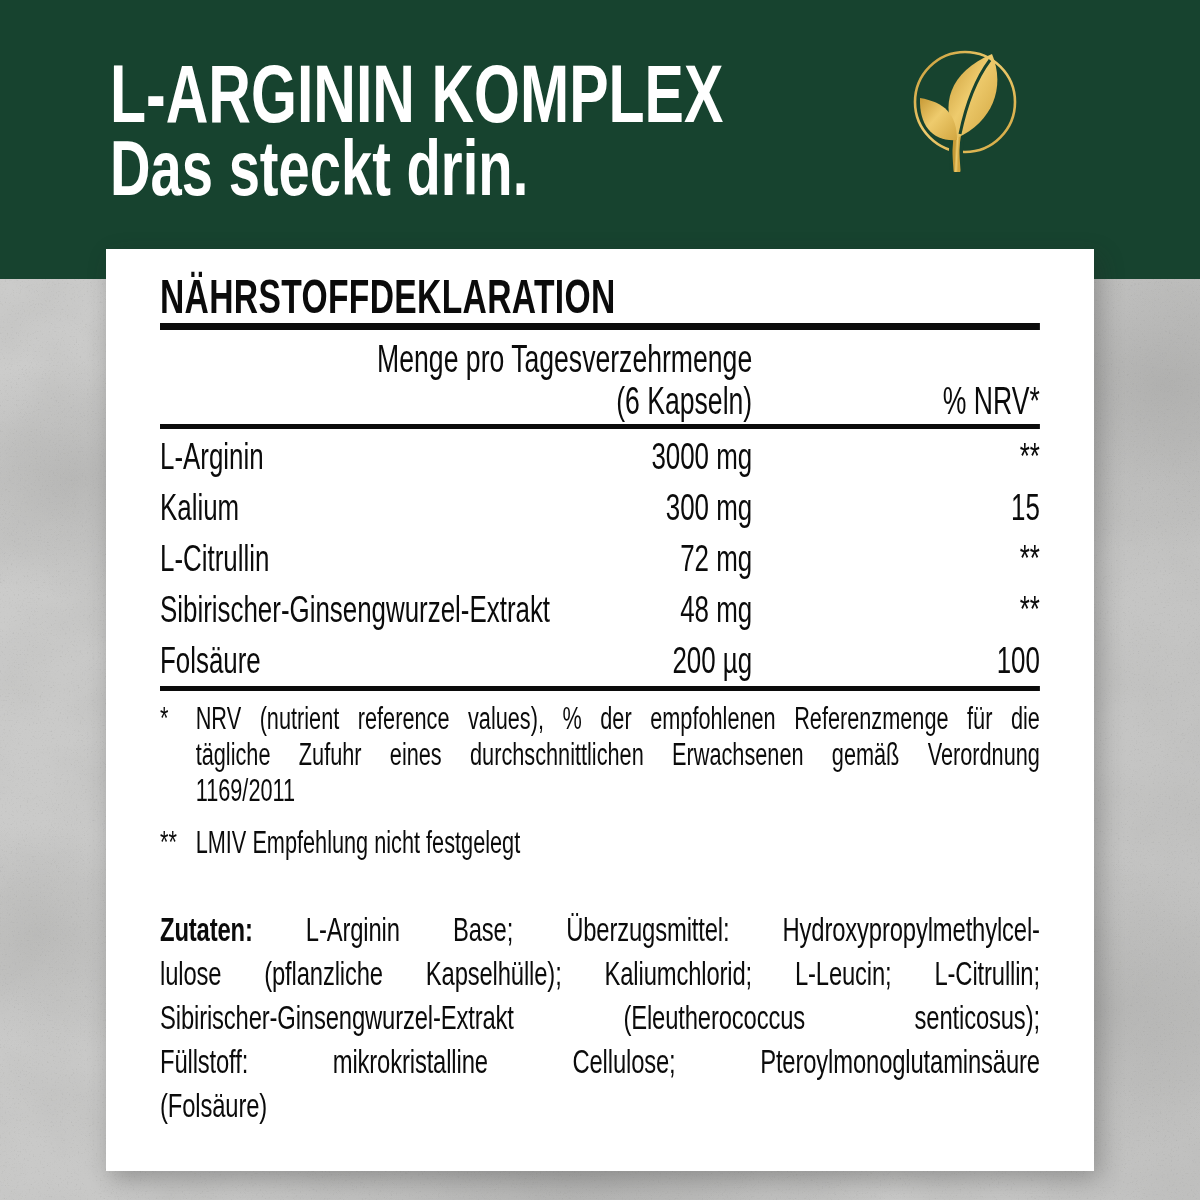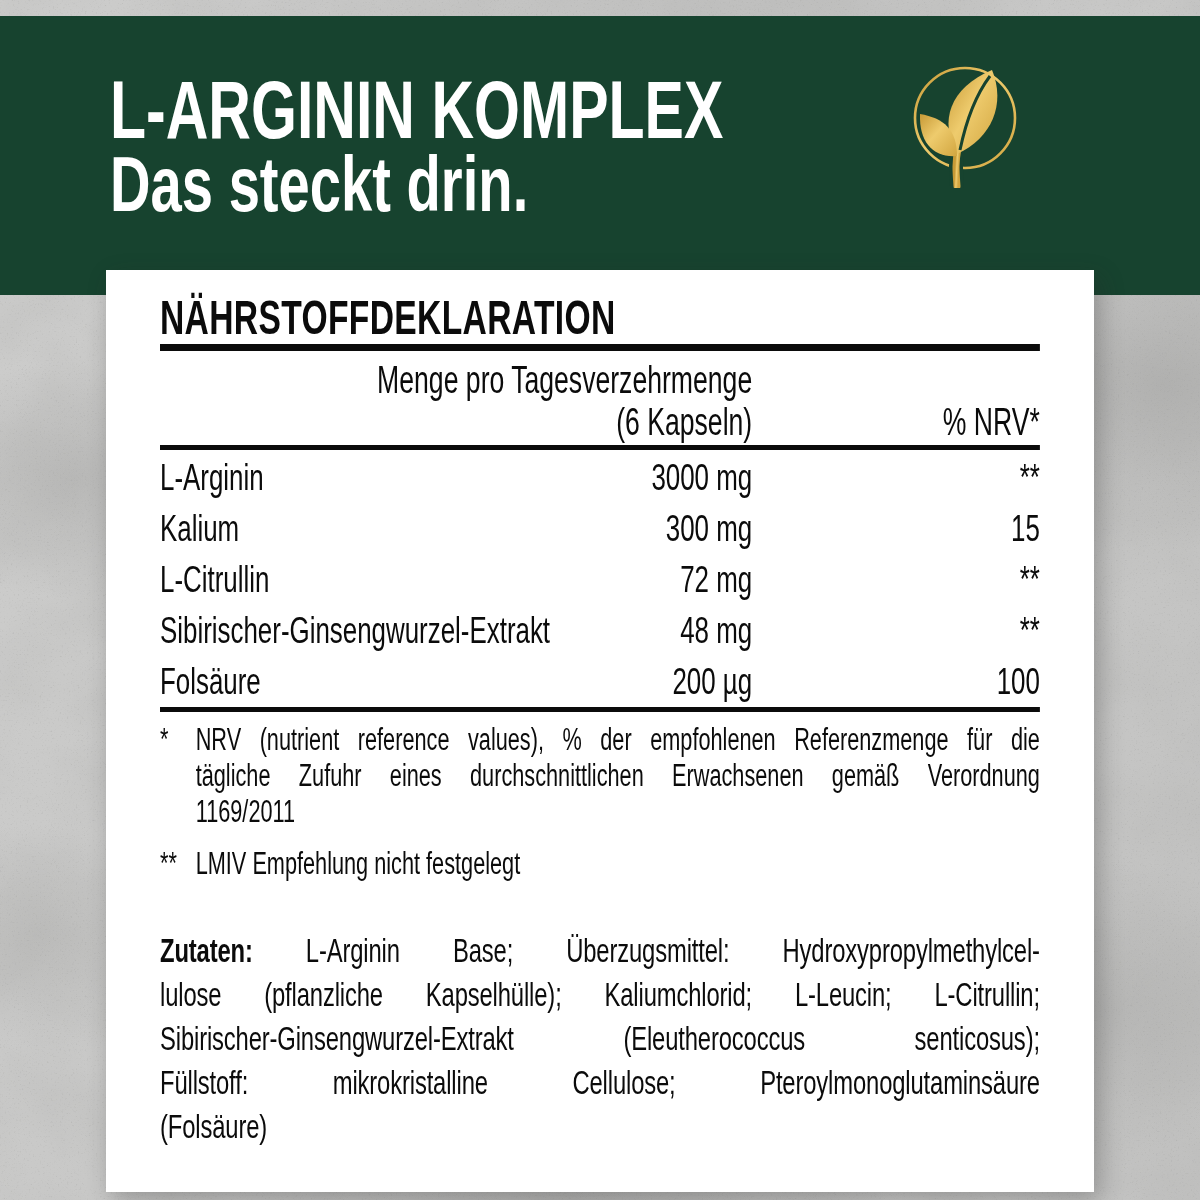--- a/index.html
+++ b/index.html
@@ -14,41 +14,41 @@
       radial-gradient(240px 170px at 6% 40%, rgba(110,110,108,0.20), transparent 70%),
       radial-gradient(320px 240px at 97% 32%, rgba(100,100,98,0.22), transparent 70%),
       radial-gradient(280px 210px at 92% 84%, rgba(105,105,102,0.16), transparent 70%),
       radial-gradient(210px 160px at 3% 78%, rgba(115,115,112,0.16), transparent 70%),
       radial-gradient(400px 120px at 50% 99%, rgba(110,110,108,0.14), transparent 75%);
   }
   .texture-svg { position: absolute; left: 0; top: 0; z-index: 1; }
 
   
   .banner {
-    position: absolute; left: 0; top: 16px; width: 1200px; height: 279px;
+    position: absolute; left: 0; top: 0; width: 1200px; height: 279px;
     background: #17432f; z-index: 2;
   }
   .headline {
     position: absolute; left: 110px; top: 56px; width: 1020px;
     transform: scaleX(0.72); transform-origin: 0 0;
     color: #ffffff; white-space: nowrap;
   }
   .headline .t1 { font-size: 82px; font-weight: bold; line-height: 76px; }
   .headline .t2 { font-size: 78px; font-weight: bold; line-height: 72px; }
 
   .logo-box { position: absolute; left: 893px; top: 40px; width: 160px; height: 132px; }
   .brand-name {
     position: absolute; left: 868px; top: 156px; width: 210px;
     text-align: center; color: #d5a946; font-size: 45px; font-weight: normal;
     letter-spacing: 0px; line-height: 50px;
   }
 
   
   .card {
-    position: absolute; left: 106px; top: 270px; width: 988px; height: 922px;
+    position: absolute; left: 106px; top: 249px; width: 988px; height: 922px;
     background: #ffffff; z-index: 3;
     box-shadow: 6px 8px 22px rgba(40,40,40,0.30);
   }
   .squeeze {
     width: 1257px; transform: scaleX(0.70); transform-origin: 0 0;
     margin-left: 54px; color: #0b0b0b;
   }
   .nheading { margin: 22px 0 0 0; font-size: 48px; font-weight: bold; line-height: 52px; letter-spacing: 0.5px; }
   .rule { background: #0b0b0b; width: 1257px; }
   .rule-thick { height: 7px; margin-top: 0px; }

